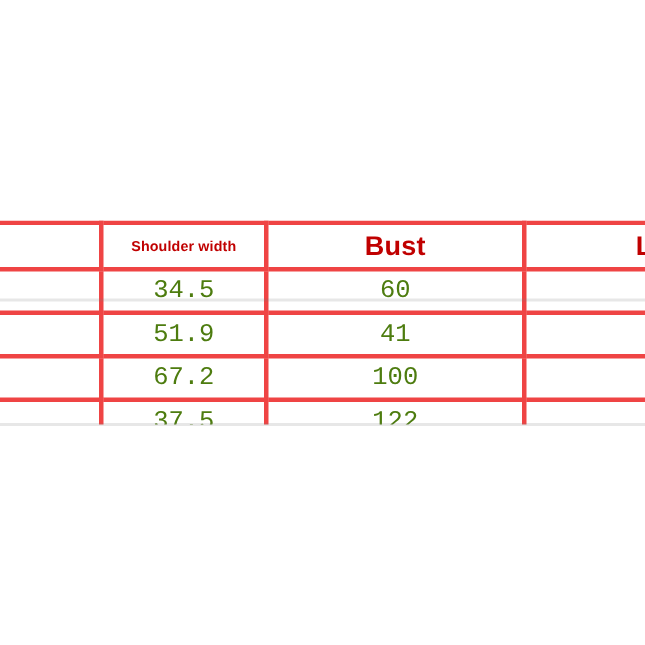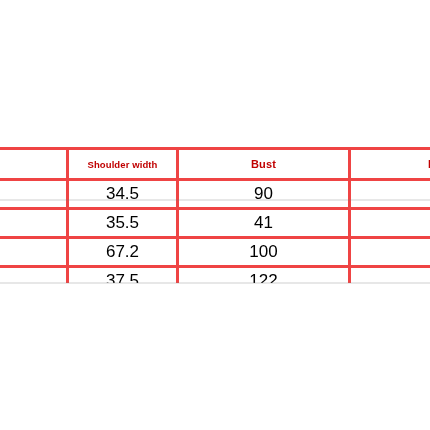--- a/index.html
+++ b/index.html
@@ -66,30 +66,30 @@
     font-weight: bold;
   }
 
   th.h-size,
   th.h-shoulder {
     font-size: 9.5px;
     letter-spacing: 0.1px;
   }
   th.h-bust,
   th.h-length {
-    font-size: 11px;
+    font-size: 18px;
     letter-spacing: 0.2px;
   }
 
   table.size-table tbody td {
     height: 26px;
-    color: #000000;
+    color: #4d7c0f;
     font-size: 17px;
     font-weight: normal;
-    font-family: Liberation Sans, sans-serif;
+    font-family: Liberation Mono, monospace;
   }
 
   td.cell-size {
     font-size: 14px;
   }
 
   
   .soft-band {
     position: absolute;
     left: 0;
@@ -121,26 +121,26 @@
           <th class="h-shoulder">Shoulder width</th>
           <th class="h-bust">Bust</th>
           <th class="h-length">Le</th>
         </tr>
       </thead>
 
       <tbody>
         <tr>
           <td class="cell-size"></td>
           <td>34.5</td>
-          <td>90</td>
+          <td>60</td>
           <td></td>
         </tr>
         <tr>
           <td class="cell-size"></td>
-          <td>35.5</td>
+          <td>51.9</td>
           <td>41</td>
           <td></td>
         </tr>
         <tr>
           <td class="cell-size"></td>
           <td>67.2</td>
           <td>100</td>
           <td></td>
         </tr>
         <tr>

